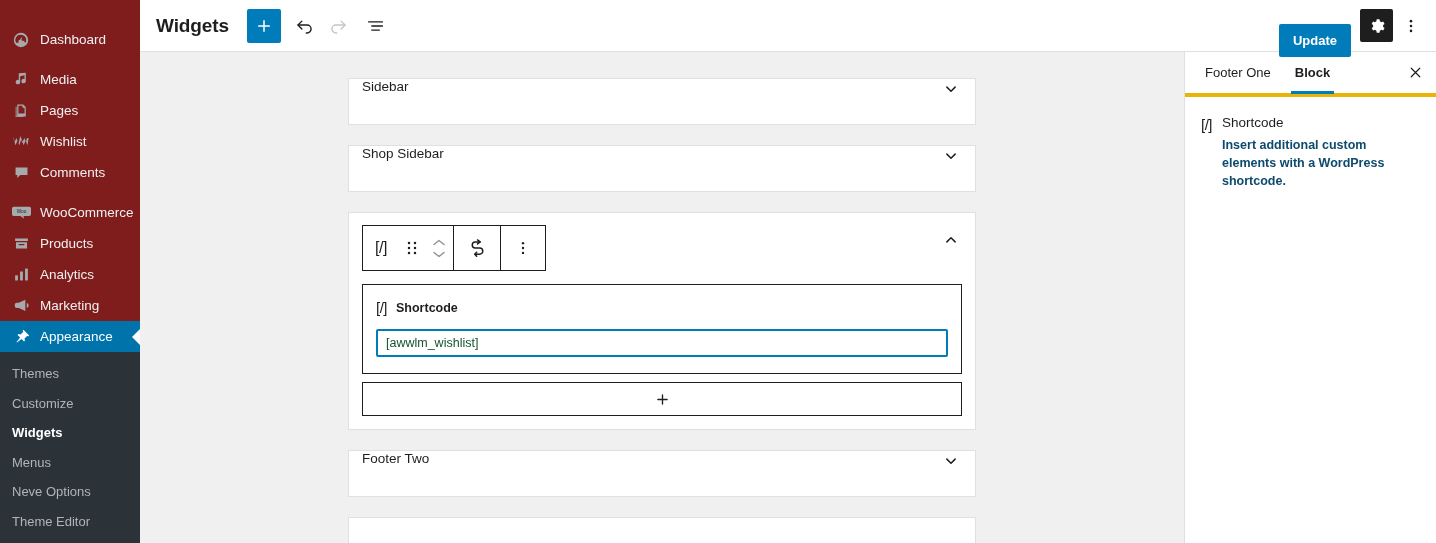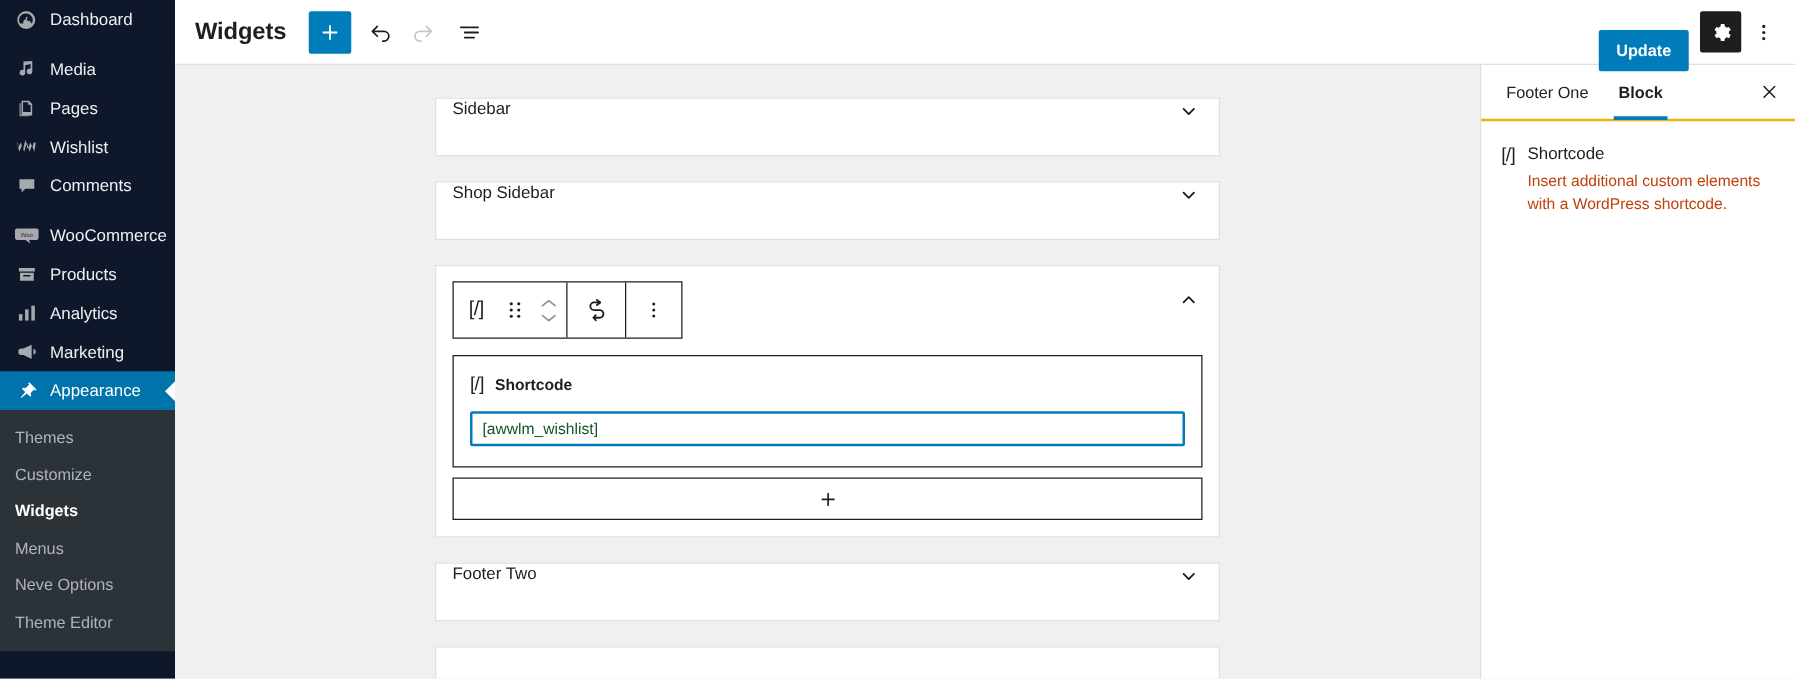--- a/index.html
+++ b/index.html
@@ -7,22 +7,22 @@
     width: 1436px; height: 543px;
     overflow: hidden;
     font-family: "Liberation Sans", sans-serif;
     background: #f0f0f1;
   }
   .app { position: relative; width: 1436px; height: 543px; display: flex; }
 
   
   .admin-menu {
     width: 140px; flex: 0 0 140px; height: 543px;
-    background: #0f172a; color: #f0f0f1;
-    padding-top: 0;
+    background: #7f1d1d; color: #f0f0f1;
+    padding-top: 24px;
     position: relative; z-index: 20;
   }
   .menu-item {
     display: flex; align-items: center;
     height: 31px; padding-left: 11px;
     font-size: 13.5px; color: #f0f0f1;
     position: relative; cursor: pointer;
   }
   .menu-item .m-ico {
     width: 20px; height: 20px; flex: 0 0 20px;
@@ -188,21 +188,21 @@
     color: #1e1e1e;
   }
 
   
   .inspector {
     width: 252px; flex: 0 0 252px; height: 491px;
     background: #fff; border-left: 1px solid #e0e0e0;
   }
   .insp-tabs {
     height: 45px; display: flex; align-items: stretch;
-    border-bottom: 2px solid #eab308; padding-left: 8px;
+    border-bottom: 4px solid #eab308; padding-left: 8px;
   }
   .insp-tab {
     position: relative; display: flex; align-items: center;
     padding: 0 12px; font-size: 13px; color: #1e1e1e;
     background: transparent; border: none; cursor: pointer;
     font-family: inherit;
   }
   .insp-tab.active { font-weight: bold; }
   .insp-tab.active::after {
     content: ""; position: absolute; left: 8px; right: 8px; bottom: -1px;
@@ -212,21 +212,21 @@
     margin-left: auto; width: 42px;
     display: flex; align-items: center; justify-content: center;
     background: transparent; border: none; cursor: pointer; color: #1e1e1e;
   }
   .insp-card { display: flex; padding: 18px 16px 0 16px; gap: 10px; }
   .insp-card-ico {
     font-size: 15px; letter-spacing: -0.5px; color: #1e1e1e;
     line-height: 1.2; padding-top: 1px;
   }
   .insp-card-title { font-size: 13.5px; color: #1e1e1e; margin-bottom: 6px; }
-  .insp-card-desc { font-size: 12.5px; color: #c2410c; line-height: 1.45; }
+  .insp-card-desc { font-size: 12.5px; color: #0c4a6e; line-height: 1.45; font-weight: bold; }
 </style>
 </head>
 <body>
 
 <div class="app">
 
   <nav class="admin-menu">
 
     <div class="menu-item">
       <span class="m-ico">

